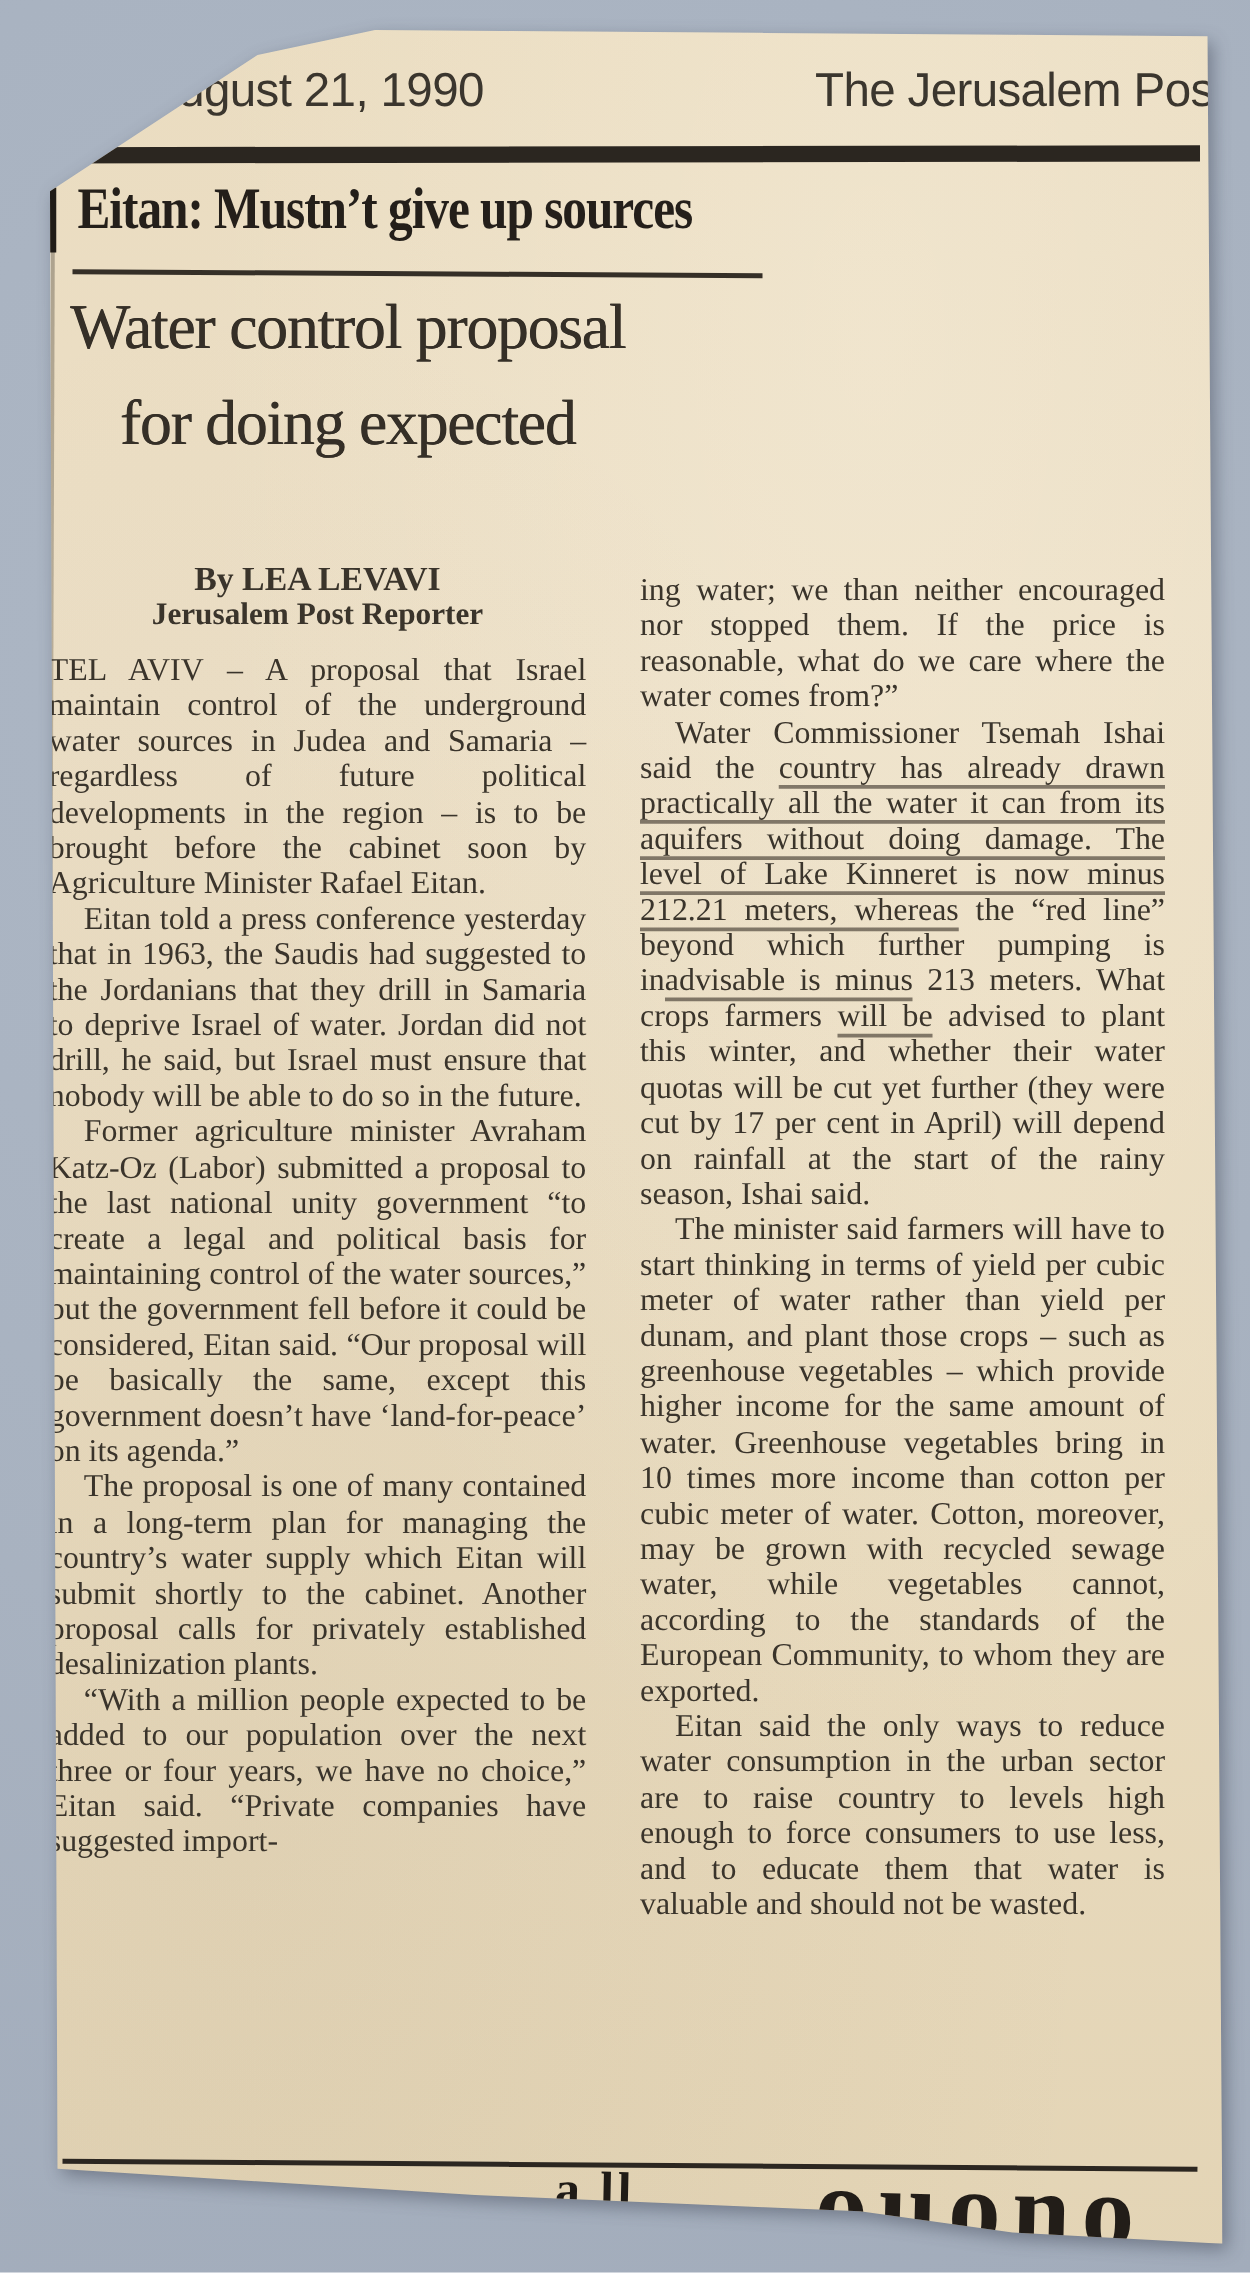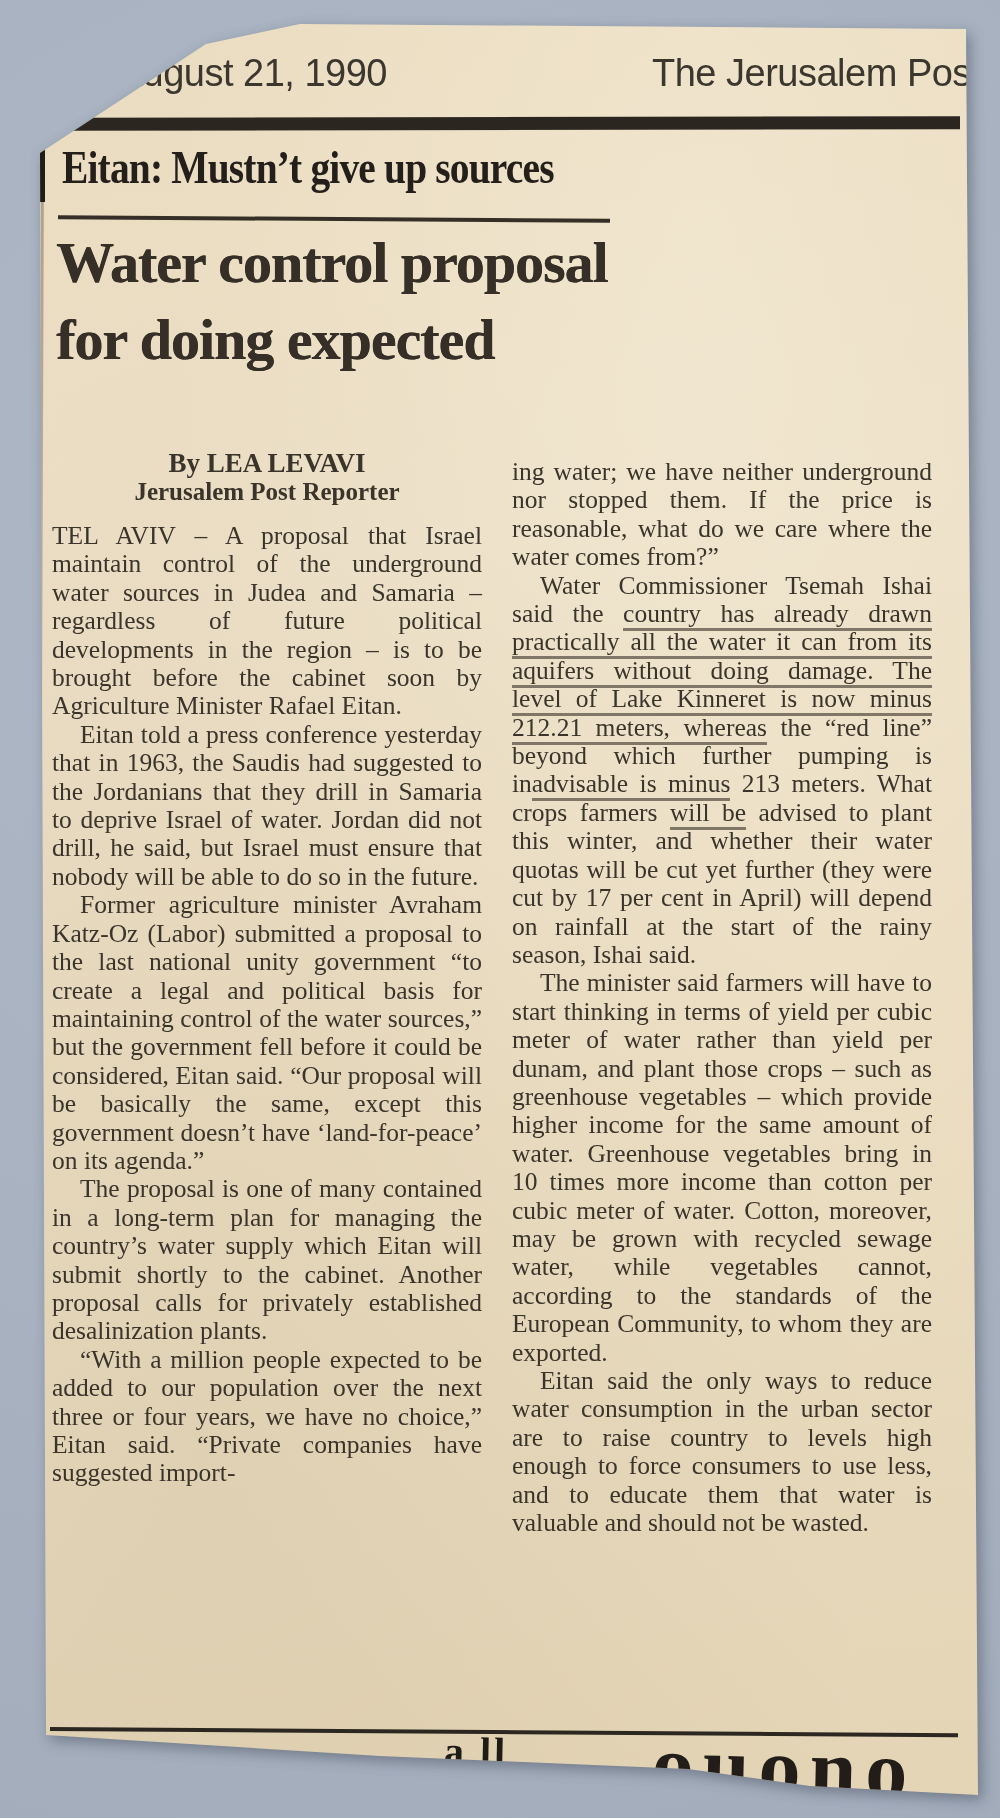--- a/index.html
+++ b/index.html
@@ -27,25 +27,25 @@
   .thick-rule{position:absolute;left:40px;top:117px;width:920px;height:13px;background:#2b2620;transform:rotate(-.1deg);}
   .kicker-tick{position:absolute;left:36px;top:150px;width:9px;height:52px;background:#201c17;}
   .kicker{
     position:absolute;left:62px;top:140px;white-space:nowrap;
     font-size:47px;font-weight:700;letter-spacing:-1px;color:#241f1a;
     transform:scaleX(.84);transform-origin:left top;
   }
   .kicker-rule{position:absolute;left:58px;top:217px;width:552px;height:4px;background:#352f27;transform:rotate(.35deg);}
   .headline{
     position:absolute;left:56px;top:224px;
-    font-size:58px;line-height:77px;font-weight:700;color:#352f27;
-    letter-spacing:-1px;white-space:nowrap;text-shadow:.4px 0 0 currentColor;
+    font-size:51px;line-height:77px;font-weight:400;color:#352f27;
+    letter-spacing:-1px;white-space:nowrap;text-shadow:.4px 0 0 currentColor;text-align:center;
   }
   .col{position:absolute;color:#3a342b;font-size:25.5px;line-height:28.4px;text-align:justify;}
-  .col-left{left:52px;top:448px;width:430px;}
+  .col-left{left:39px;top:448px;width:430px;}
   .col-right{left:512px;top:458px;width:420px;}
   .byline,.byrole{text-align:center;font-weight:700;}
   .byline{font-size:27px;line-height:30px;}
   .byrole{font-size:25px;line-height:28px;margin-bottom:16px;}
   .col p{margin:0;hyphens:auto;-webkit-hyphens:auto;}
   .col p.indent{text-indent:28px;}
   .pen-u{border-bottom:3px solid rgba(62,54,43,.62);}
   .edge-line{position:absolute;left:41px;top:154px;width:2.5px;height:1540px;
     background:linear-gradient(rgba(40,35,28,.32), rgba(40,35,28,.08));transform:rotate(.2deg);transform-origin:top left;}
   .bottom-rule{position:absolute;left:50px;top:1727px;width:908px;height:4px;background:#2c2721;transform:rotate(.4deg);transform-origin:left center;}
@@ -80,21 +80,21 @@
           <p><span>TEL AVIV – A proposal that Israel maintain control of the underground water sources in Judea and Samaria – regardless of future political developments in the region – is to be brought before the cabinet soon by Agriculture Minister Rafael Eitan.</span></p>
           <p class="indent"><span>Eitan told a press conference yesterday that in 1963, the Saudis had suggested to the Jordanians that they drill in Samaria to deprive Israel of water. Jordan did not drill, he said, but Israel must ensure that nobody will be able to do so in the future.</span></p>
           <p class="indent"><span>Former agriculture minister Avraham Katz-Oz (Labor) submitted a proposal to the last national unity government “to create a legal and political basis for maintaining control of the water sources,” but the government fell before it could be considered, Eitan said. “Our proposal will be basically the same, except this government doesn’t have ‘land-for-peace’ on its agenda.”</span></p>
           <p class="indent"><span>The proposal is one of many contained in a long-term plan for managing the country’s water supply which Eitan will submit shortly to the cabinet. Another proposal calls for privately established desalinization plants.</span></p>
           <p class="indent"><span>“With a million people expected to be added to our population over the next three or four years, we have no choice,” Eitan said. “Private companies have suggested import-</span></p>
         </div>
     </div>
 
     <div class="col col-right">
       <div>
-          <p><span>ing water; we have neither underground nor stopped them. If the price is reasonable, what do we care where the water comes from?”</span></p>
+          <p><span>ing water; we than neither encouraged nor stopped them. If the price is reasonable, what do we care where the water comes from?”</span></p>
           <p class="indent"><span>Water Commissioner Tsemah Ishai said the </span><span class="pen-u">country has already drawn practically all the water it can from its aquifers without doing damage. The level of Lake Kinneret is now minus 212.21 meters, whereas</span><span> the “red line” beyond which further pumping is in</span><span class="pen-u">advisable is minus</span><span> 213 meters. What crops farmers </span><span class="pen-u">will be</span><span> advised to plant this winter, and whether their water quotas will be cut yet further (they were cut by 17 per cent in April) will depend on rainfall at the start of the rainy season, Ishai said.</span></p>
           <p class="indent"><span>The minister said farmers will have to start thinking in terms of yield per cubic meter of water rather than yield per dunam, and plant those crops – such as greenhouse vegetables – which provide higher income for the same amount of water. Greenhouse vegetables bring in 10 times more income than cotton per cubic meter of water. Cotton, moreover, may be grown with recycled sewage water, while vegetables cannot, according to the standards of the European Community, to whom they are exported.</span></p>
           <p class="indent"><span>Eitan said the only ways to reduce water consumption in the urban sector are to raise country to levels high enough to force consumers to use less, and to educate them that water is valuable and should not be wasted.</span></p>
         </div>
     </div>
 
     <div class="bottom-rule"></div>
     <div class="frag-small">a ll</div>
     <div class="frag-large">ouono</div>
 

